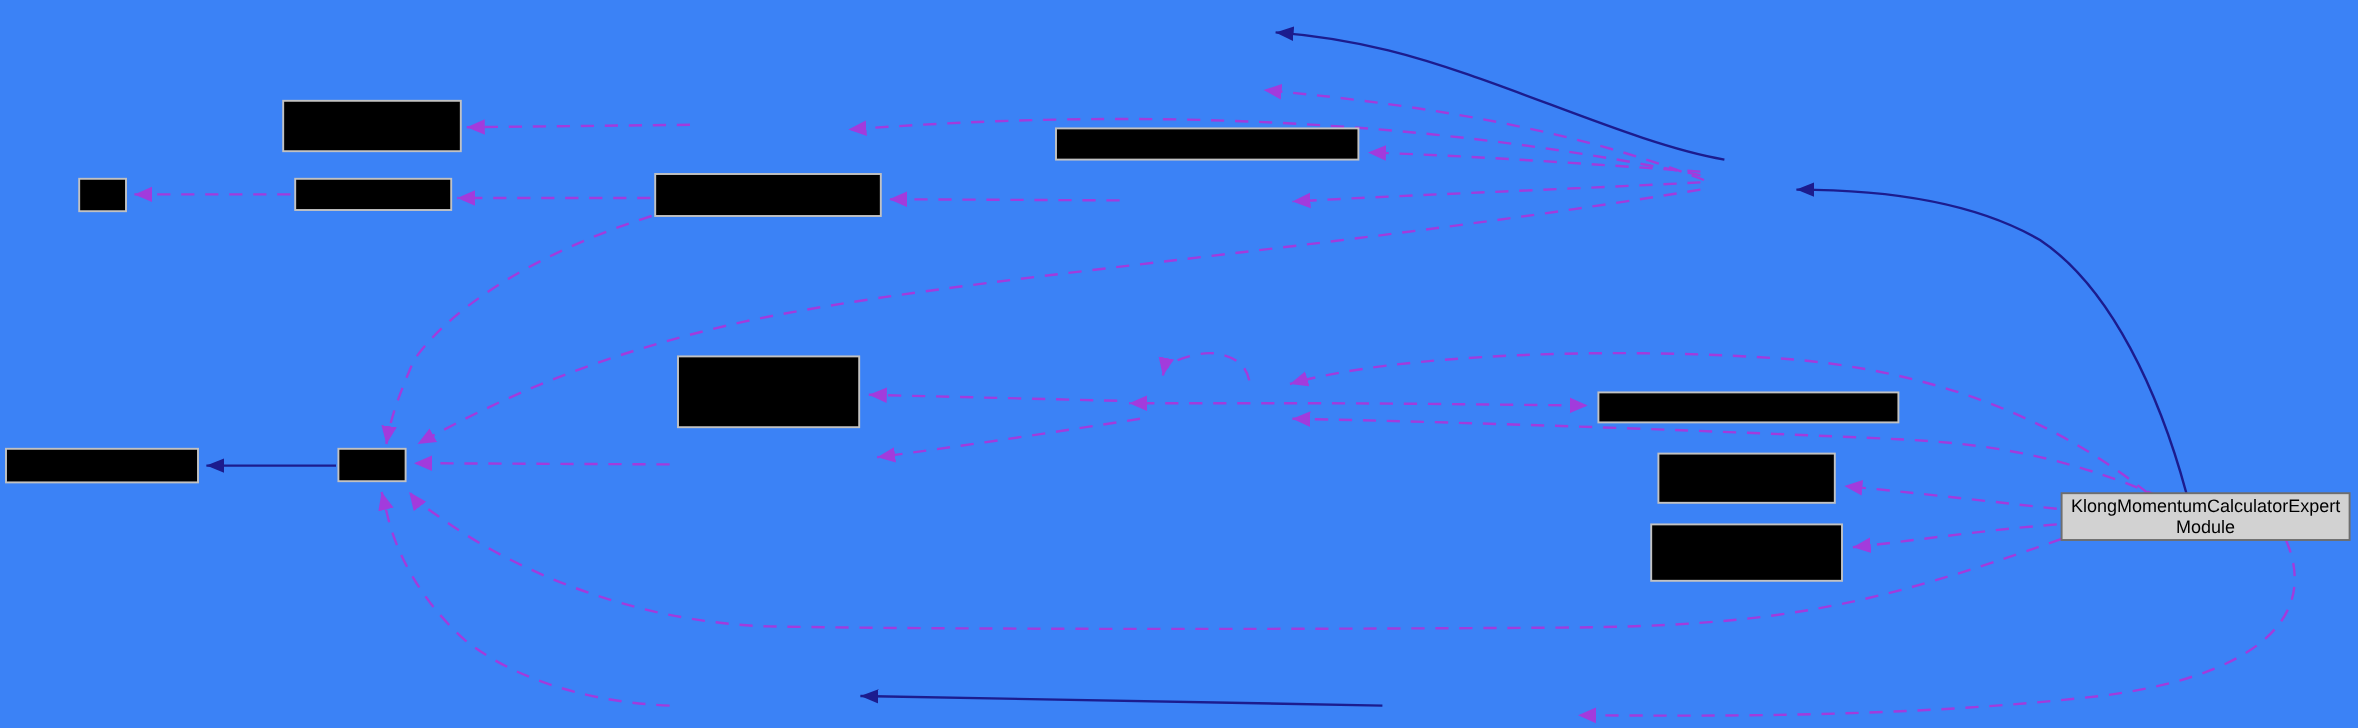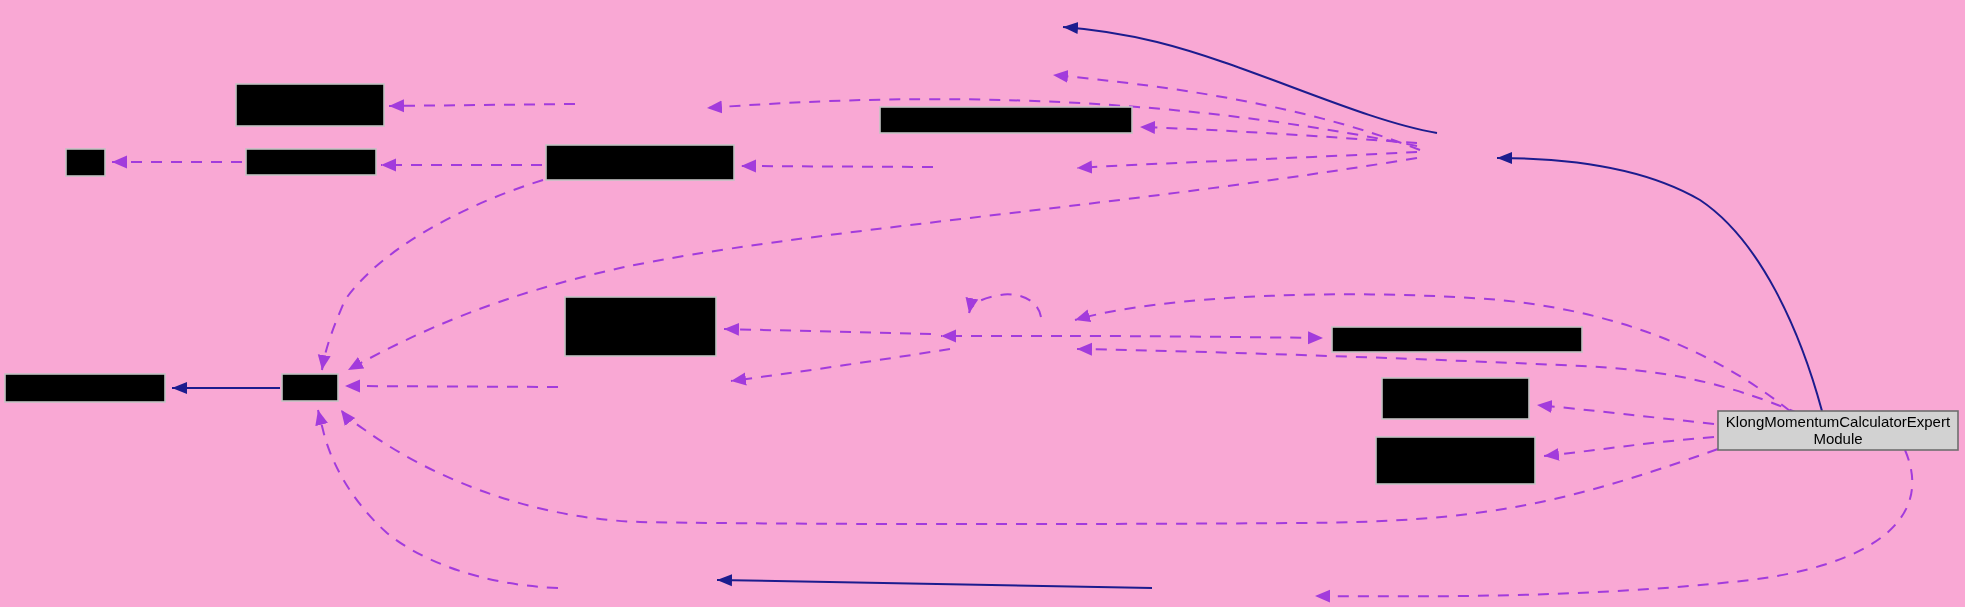--- a/index.html
+++ b/index.html
@@ -30,21 +30,21 @@
   }
   .label-text {
     font-family: "Liberation Sans", sans-serif;
     font-size: 15px;
     text-anchor: middle;
   }
 </style>
 </head>
 <body>
 
-<div id="stage" style="background: #f9a8d4;">
+<div id="stage" style="background: #3b82f6;">
   <svg id="graph-svg" width="1965" height="607" viewBox="0 0 1965 607">
     <defs>
       <marker id="ah-p" markerUnits="userSpaceOnUse" markerWidth="22" markerHeight="16" refX="15" refY="7" orient="auto">
         <path d="M0,0.5 L15,7 L0,13.5 Z" fill="#A23BDC"></path>
       </marker>
       <marker id="ah-b" markerUnits="userSpaceOnUse" markerWidth="22" markerHeight="16" refX="15" refY="7" orient="auto">
         <path d="M0,1 L15,7 L0,13 Z" fill="#1C1C8E"></path>
       </marker>
     </defs>
     <g id="edges-layer">

